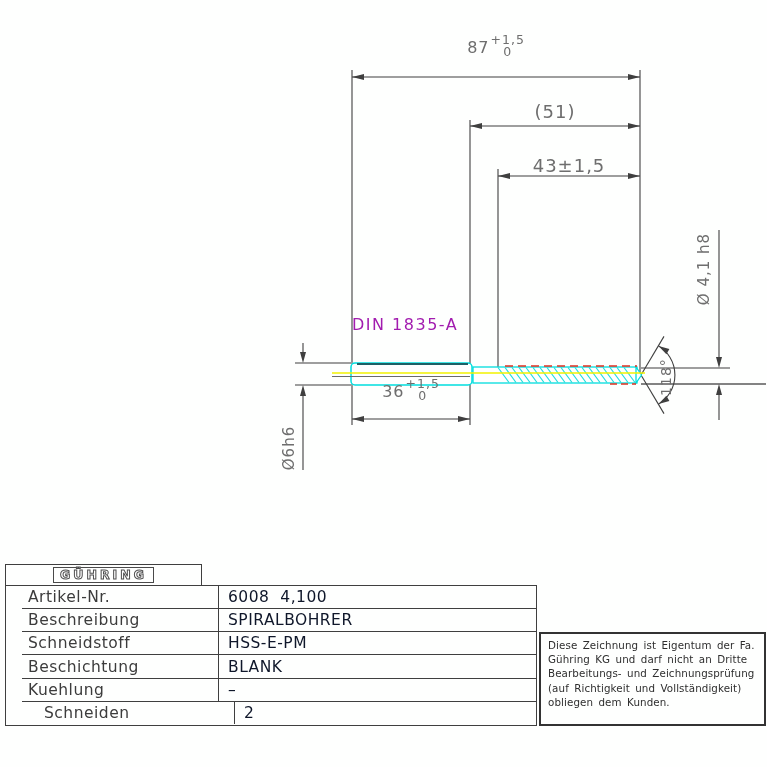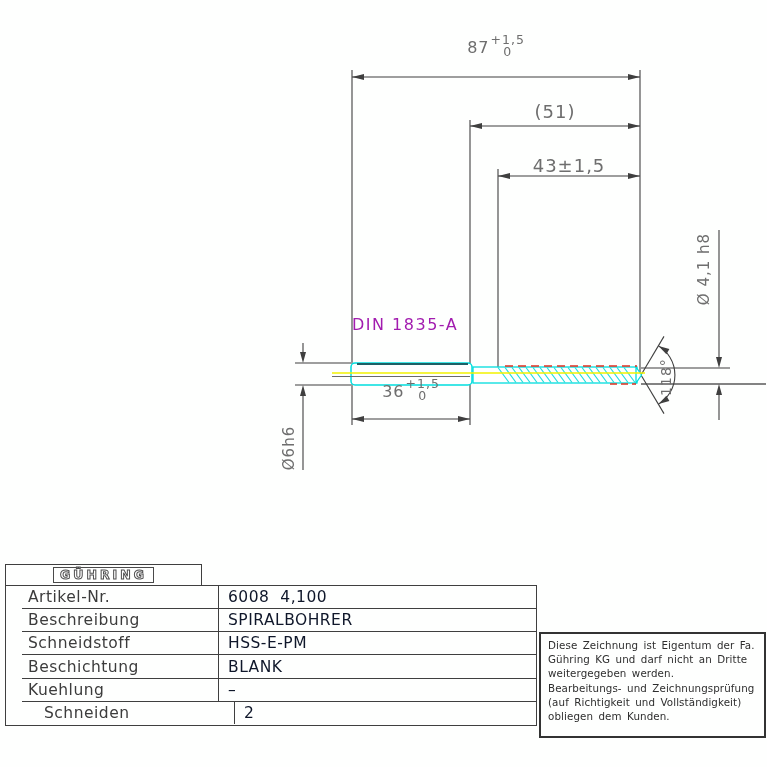--- a/index.html
+++ b/index.html
@@ -168,22 +168,21 @@
     <div class="trow">
       <div class="tlabel">Kuehlung</div>
       <div class="tvalue">–</div>
     </div>
     <div class="trow">
       <div class="tlabel">Schneiden</div>
       <div class="tvalue">2</div>
     </div>
   </div>
 
-  <div class="notice" style="left:539px;top:632px;width:227px;height:106px;">
+  <div class="notice" style="left:539px;top:632px;width:227px;height:94px;">
     <div>Diese Zeichnung ist Eigentum der Fa.</div>
     <div>Gühring KG und darf nicht an Dritte</div>
-    <div>weitergegeben werden.</div>
     <div>Bearbeitungs- und Zeichnungsprüfung</div>
     <div>(auf Richtigkeit und Vollständigkeit)</div>
     <div>obliegen dem Kunden.</div>
   </div>
 
 </div>
 
 </body></html>

